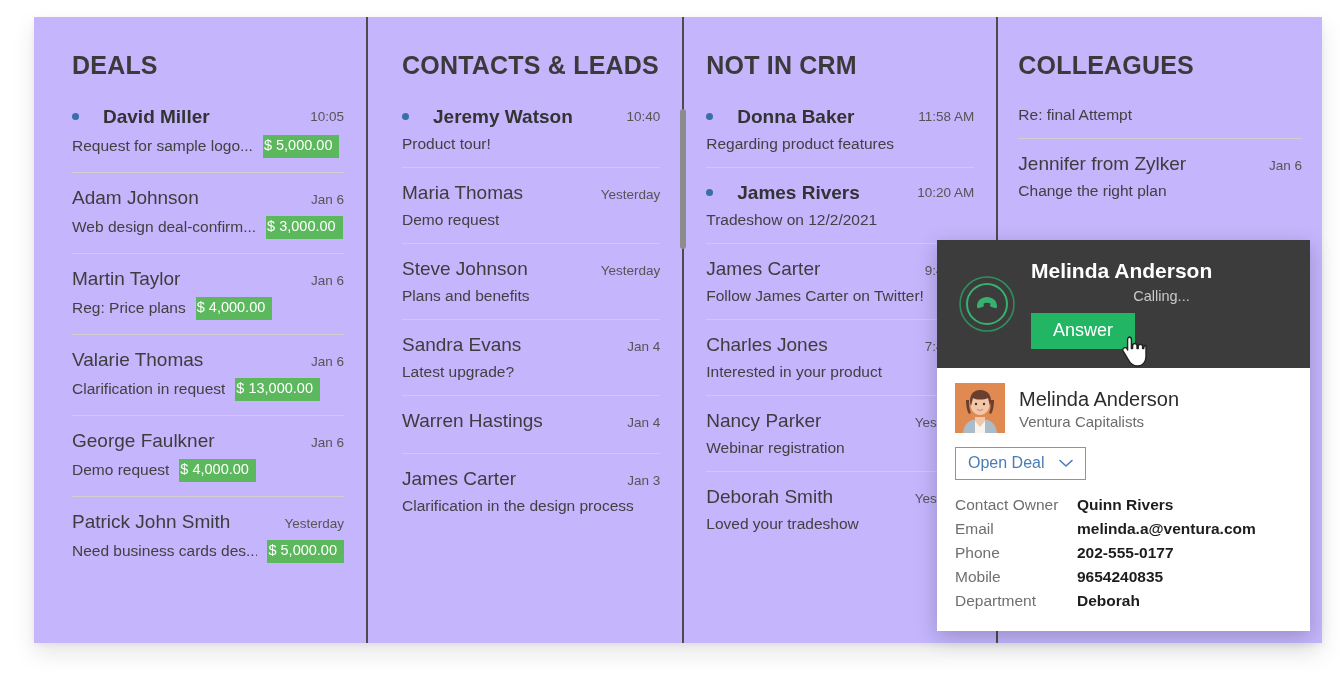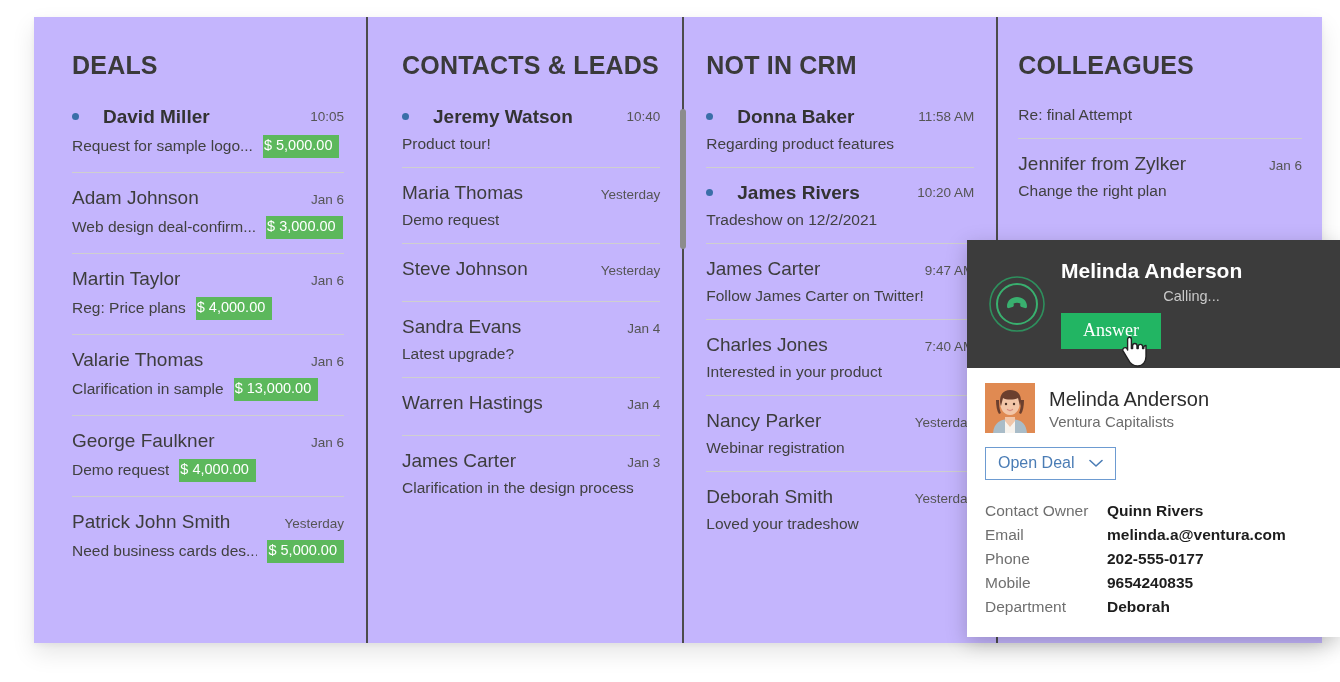--- a/index.html
+++ b/index.html
@@ -140,21 +140,21 @@
     font-size: 14.5px;
     padding: 3px 7px 4px 1px;
     white-space: nowrap;
     flex: 0 0 auto;
     line-height: 1.1;
   }
 
   
   .call-popup {
     position: absolute;
-    left: 967px;
+    left: 937px;
     top: 240px;
     width: 373px;
     background: #ffffff;
     box-shadow: 0 6px 20px rgba(0,0,0,0.22);
   }
 
   .call-header {
     background: #3c3c3c;
     height: 128px;
     display: flex;
@@ -187,21 +187,21 @@
     text-align: center;
   }
   .answer-btn {
     display: inline-block;
     background: #22b563;
     color: #ffffff;
     font-size: 18px;
     padding: 7px 22px 8px 22px;
     border: none;
     cursor: pointer;
-    font-family: Liberation Serif, serif;
+    font-family: Liberation Sans, sans-serif;
   }
 
   .cursor {
     position: absolute;
     left: 1122px;
     top: 336px;
     width: 26px;
     height: 32px;
     pointer-events: none;
   }
@@ -243,21 +243,21 @@
 
   .open-deal {
     display: inline-flex;
     align-items: center;
     gap: 14px;
     border: 1px solid #6d9bd1;
     color: #4a7cb5;
     background: #ffffff;
     font-size: 16px;
     padding: 6px 12px 7px 12px;
-    margin-bottom: 19px;
+    margin-bottom: 13px;
     cursor: pointer;
     font-family: "Liberation Sans", sans-serif;
   }
 
   .fields { width: 100%; border-collapse: collapse; }
   .fields td { padding: 3px 0; vertical-align: top; }
   .f-label {
     font-size: 15.5px;
     color: #6f6f6f;
     width: 122px;
@@ -319,21 +319,21 @@
             </div>
           </div>
           <div class="item">
             <div class="item-top">
               <div class="name-wrap">
                 <span class="name">Valarie Thomas</span>
               </div>
               <span class="time">Jan 6</span>
             </div>
             <div class="item-bottom">
-              <span class="subject">Clarification in sample</span>
+              <span class="subject">Clarification in request</span>
               <span class="amount">$ 13,000.00</span>
             </div>
           </div>
           <div class="item">
             <div class="item-top">
               <div class="name-wrap">
                 <span class="name">George Faulkner</span>
               </div>
               <span class="time">Jan 6</span>
             </div>
@@ -383,20 +383,23 @@
             <div class="item-bottom">
               <span class="subject">Demo request</span>
             </div>
           </div>
           <div class="item">
             <div class="item-top">
               <div class="name-wrap">
                 <span class="name">Steve Johnson</span>
               </div>
               <span class="time">Yesterday</span>
+            </div>
+            <div class="item-bottom">
+              <span class="subject">Plans and benefits</span>
             </div>
           </div>
           <div class="item">
             <div class="item-top">
               <div class="name-wrap">
                 <span class="name">Sandra Evans</span>
               </div>
               <span class="time">Jan 4</span>
             </div>
             <div class="item-bottom">

